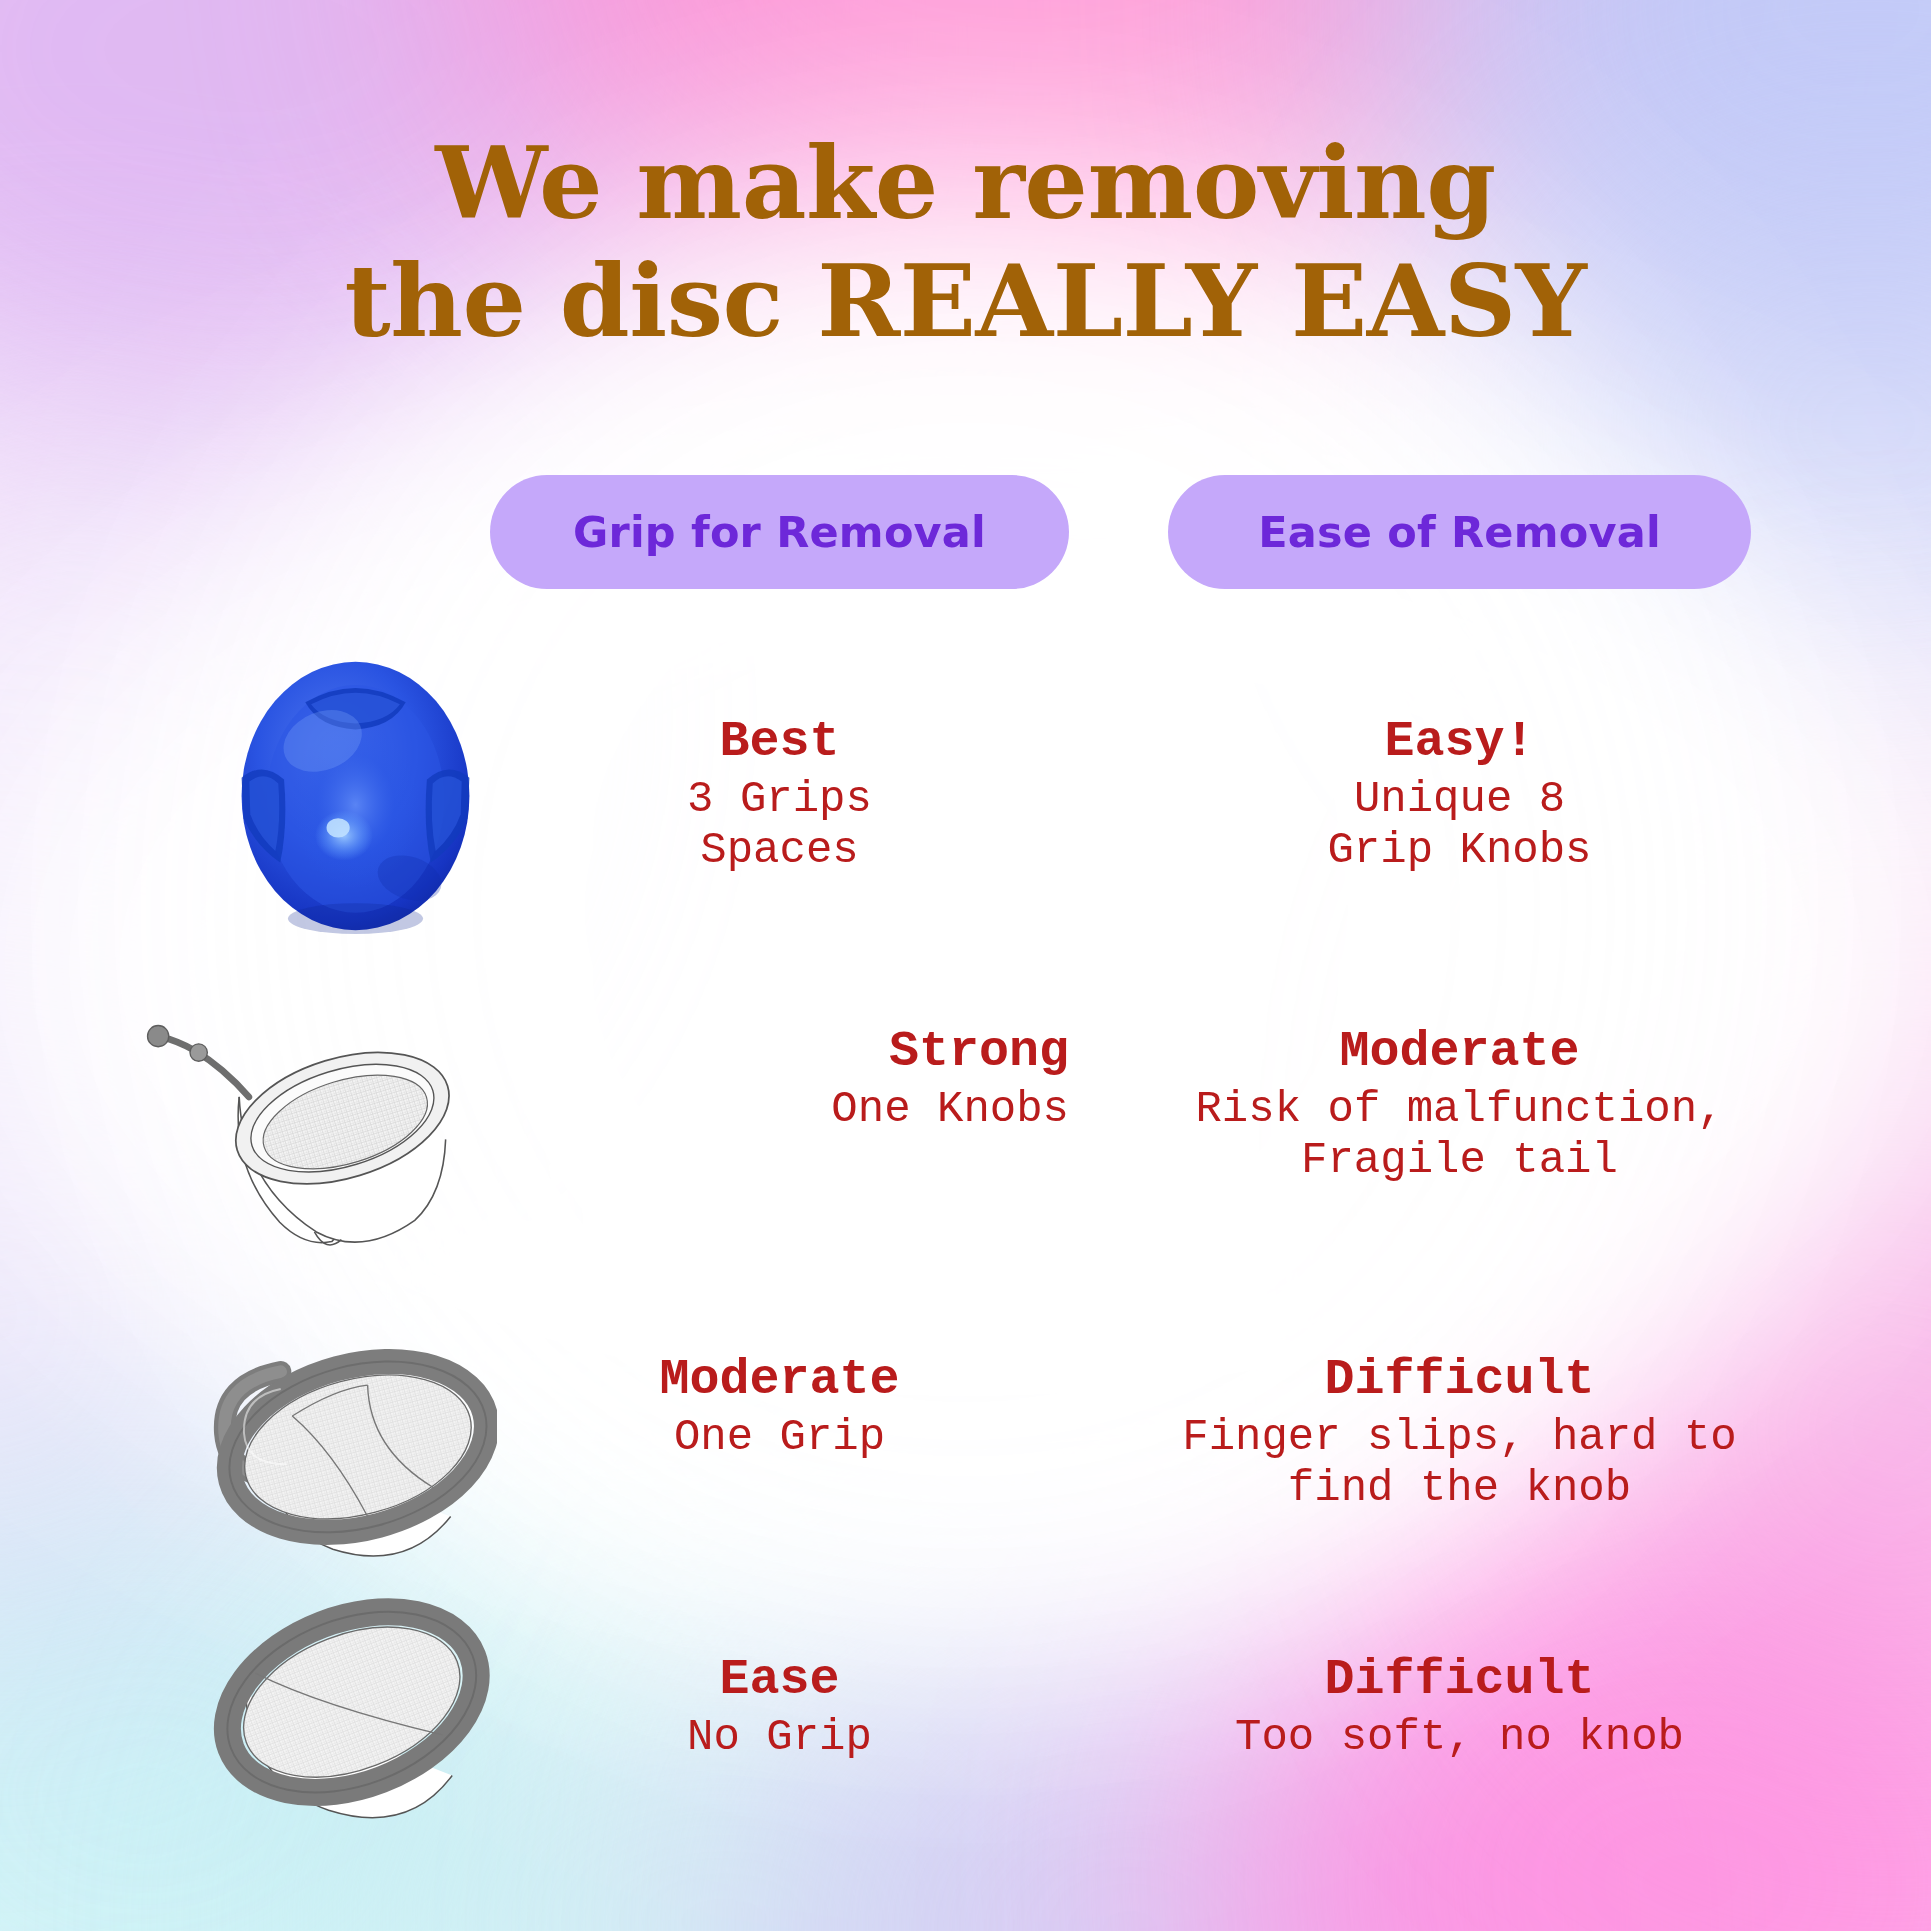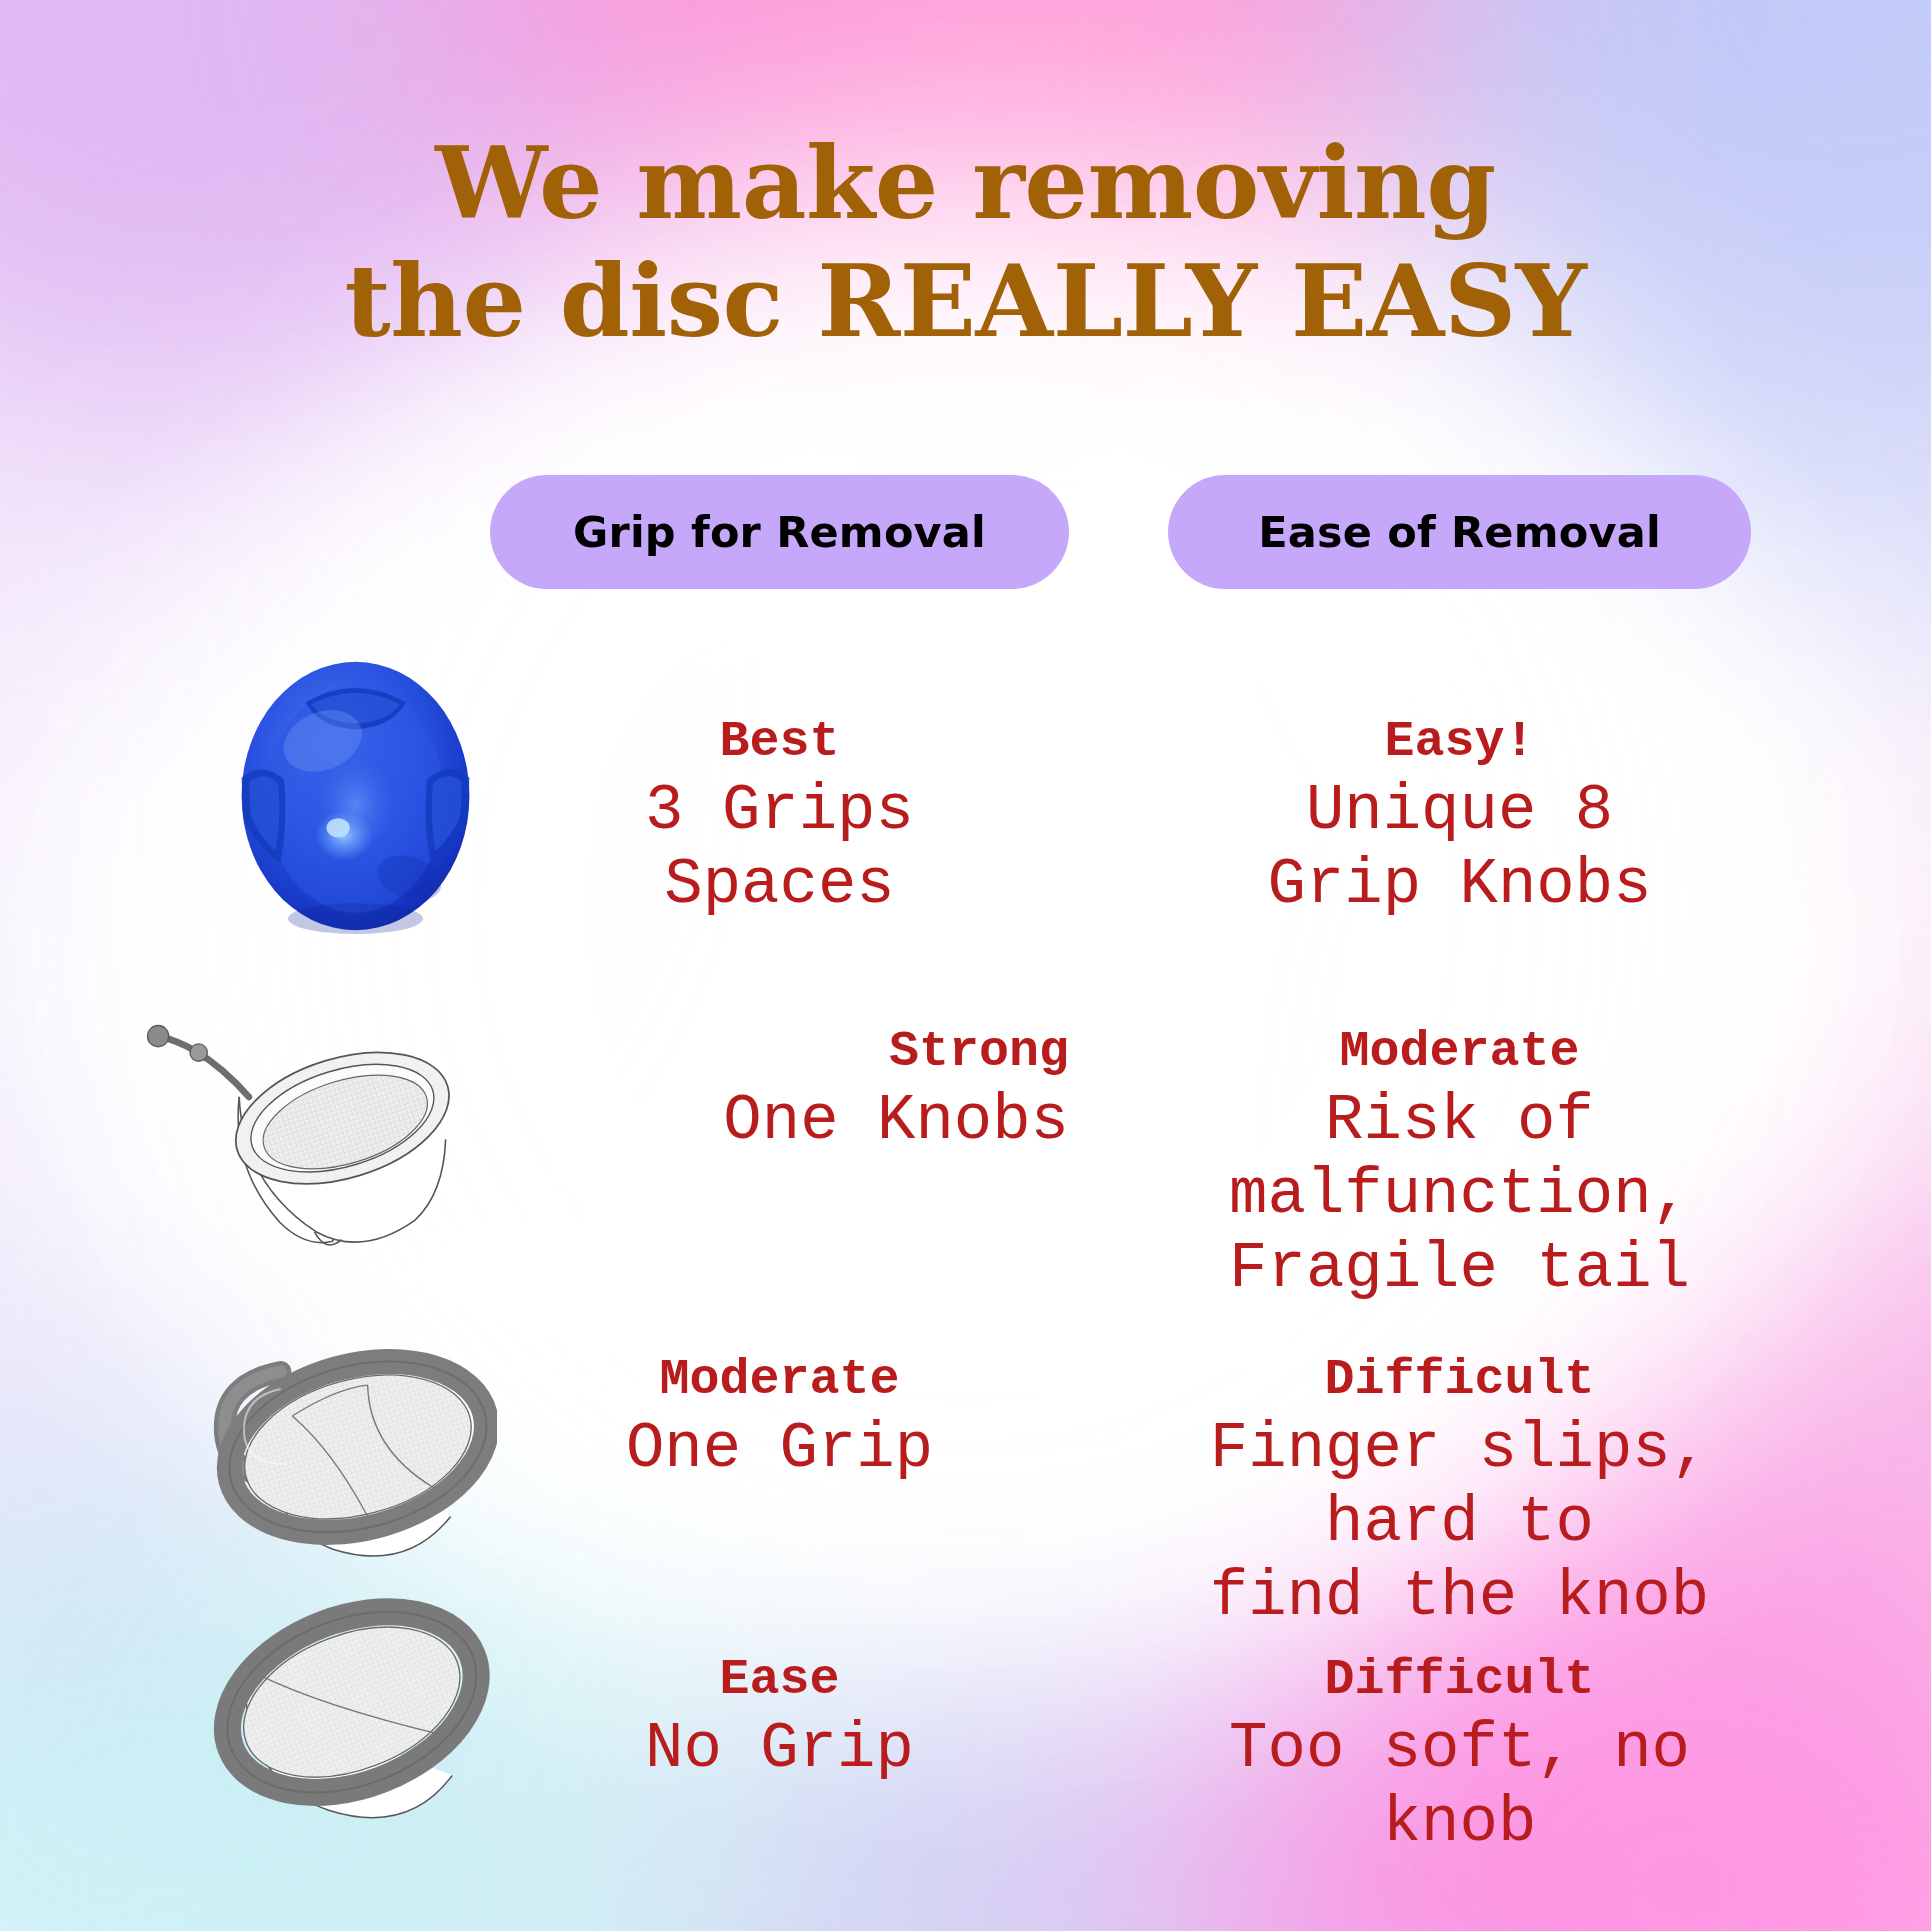--- a/index.html
+++ b/index.html
@@ -56,21 +56,21 @@
     color:#a16207;
     white-space:pre-line;
   }
 
   .pills{position:absolute;left:0;right:0;top:475px;height:114px;}
   .pill{
     position:absolute;top:0;height:114px;
     background:#c5a8fa;
     border-radius:58px;
     display:flex;align-items:center;justify-content:center;
-    color:#000000;
+    color:#6d28d9;
     font-family:"DejaVu Sans", sans-serif;
     font-weight:700;
     font-size:43px;
     letter-spacing:0.2px;
   }
   .pill-grip{left:490px;width:579px;}
   .pill-ease{left:1168px;width:583px;}
 
   .rows{position:absolute;left:0;right:0;top:637px;}
   .row{position:relative;width:1931px;}
@@ -87,21 +87,21 @@
   }
   .cell .head{
     font-weight:700;
     font-size:50px;
     line-height:1.12;
     margin-bottom:3.9px;
     white-space:nowrap;
   }
   .cell .sub{
     font-weight:400;
-    font-size:64px;
+    font-size:44px;
     line-height:1.16;
     white-space:pre-line;
   }
   .col-grip{left:490px;width:579px;}
   .col-ease{left:1168px;width:583px;}
 
   .thumb{position:absolute;}
 </style>
 </head>
 <body>

